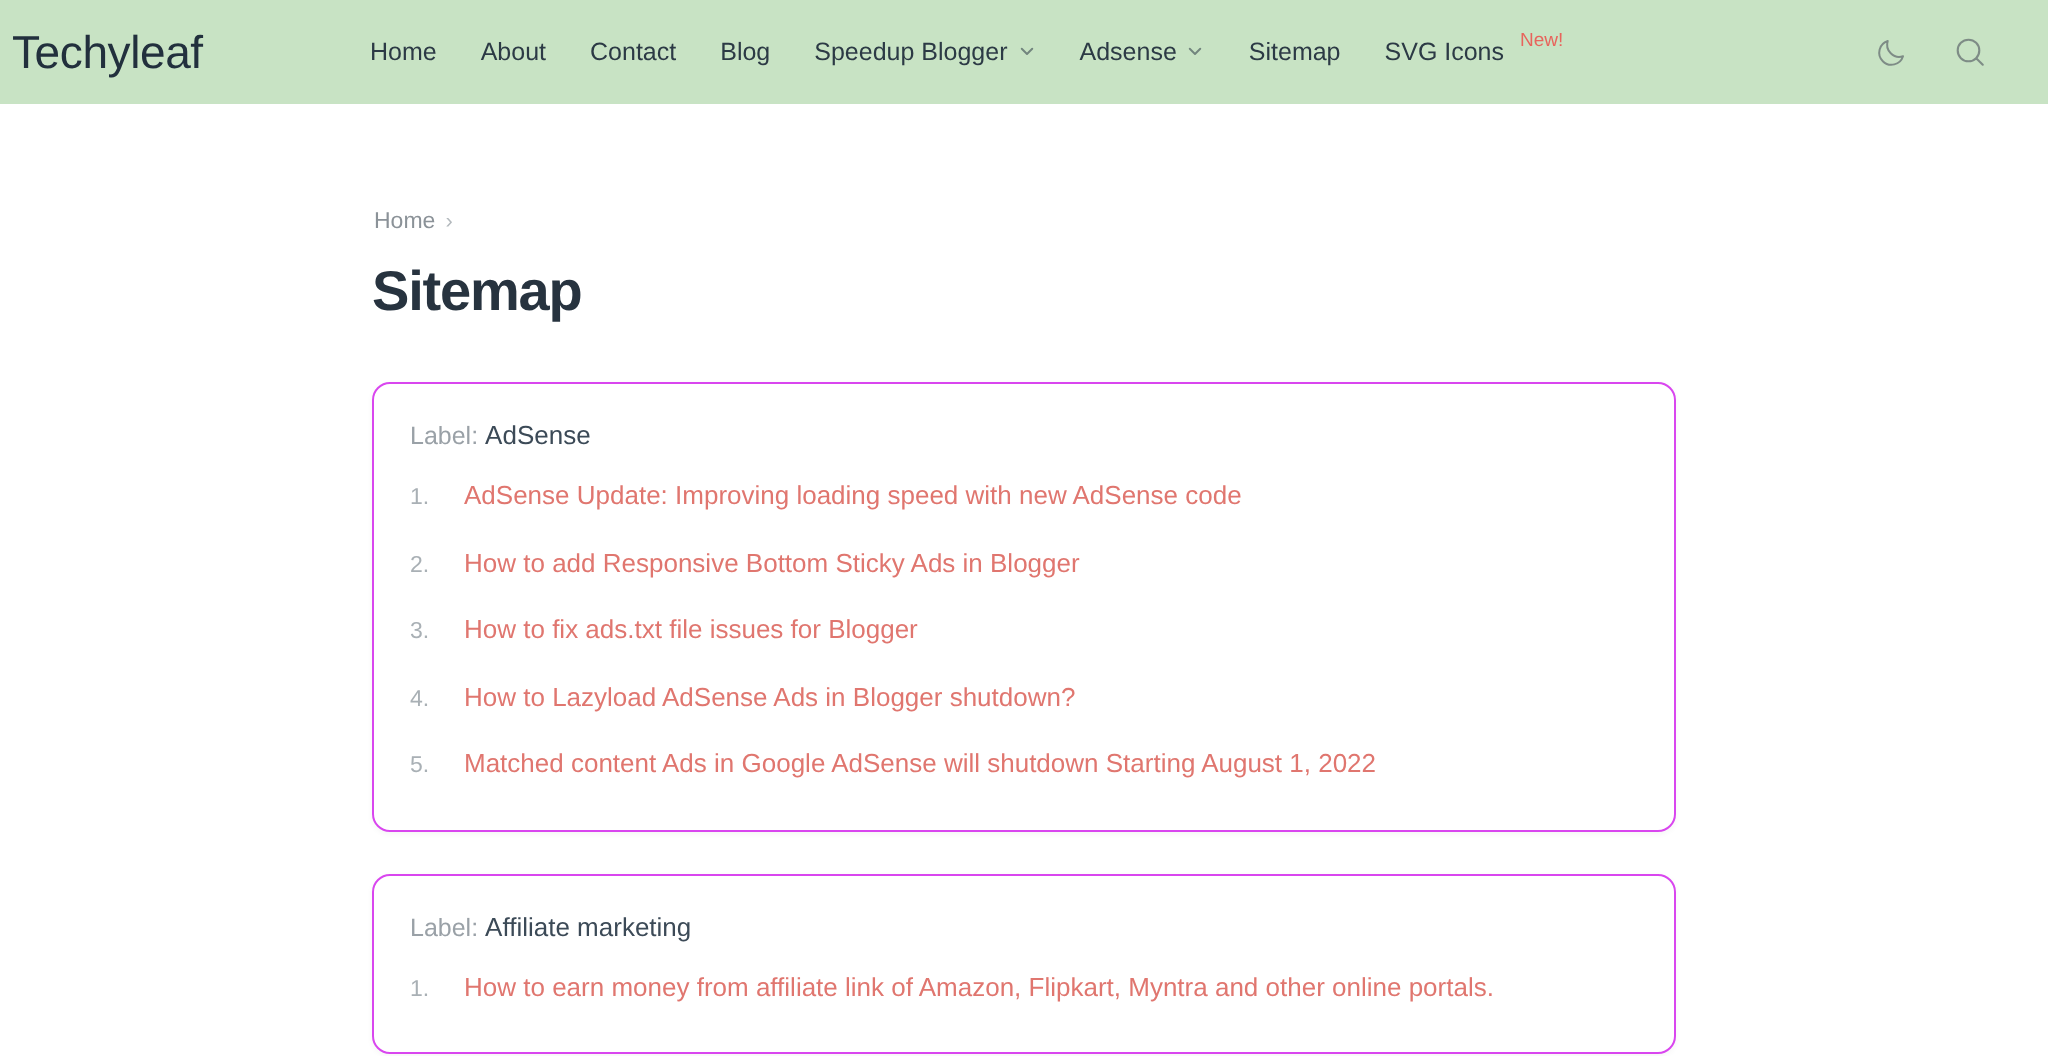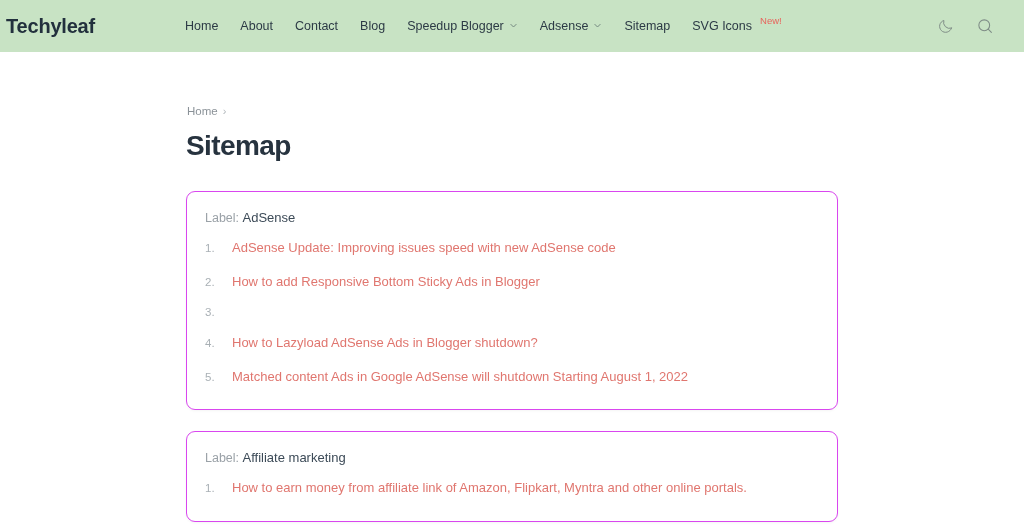--- a/index.html
+++ b/index.html
@@ -21,22 +21,22 @@
     height: 52px;
     width: 100%;
     background: #c8e3c4;
     display: flex;
     align-items: center;
     padding: 0 20px 0 0;
     position: relative;
   }
 
   .brand {
-    font-size: 20px;
-    font-weight: 700;
+    font-size: 23px;
+    font-weight: 400;
     color: #22303d;
     letter-spacing: -0.2px;
     margin-left: 6px;
     width: 168px;
     padding-left: 0;
   }
 
   .nav {
     display: flex;
     align-items: center;
@@ -253,28 +253,29 @@
 
     <h1 class="page-title">Sitemap</h1>
 
     <div class="cards">
 
     <section class="card">
           <div class="card-label"><span>Label:</span> <span class="label-value">AdSense</span></div>
           <ol class="post-list">
             <li class="post-item">
               <span class="post-num">1.</span>
-              <a class="post-link">AdSense Update: Improving issues speed with new AdSense code</a>
+              <a class="post-link">AdSense Update: Improving loading speed with new AdSense code</a>
             </li>
             <li class="post-item">
               <span class="post-num">2.</span>
               <a class="post-link">How to add Responsive Bottom Sticky Ads in Blogger</a>
             </li>
             <li class="post-item">
               <span class="post-num">3.</span>
+              <a class="post-link">How to fix ads.txt file issues for Blogger</a>
             </li>
             <li class="post-item">
               <span class="post-num">4.</span>
               <a class="post-link">How to Lazyload AdSense Ads in Blogger shutdown?</a>
             </li>
             <li class="post-item">
               <span class="post-num">5.</span>
               <a class="post-link">Matched content Ads in Google AdSense will shutdown Starting August 1, 2022</a>
             </li>
           </ol>

